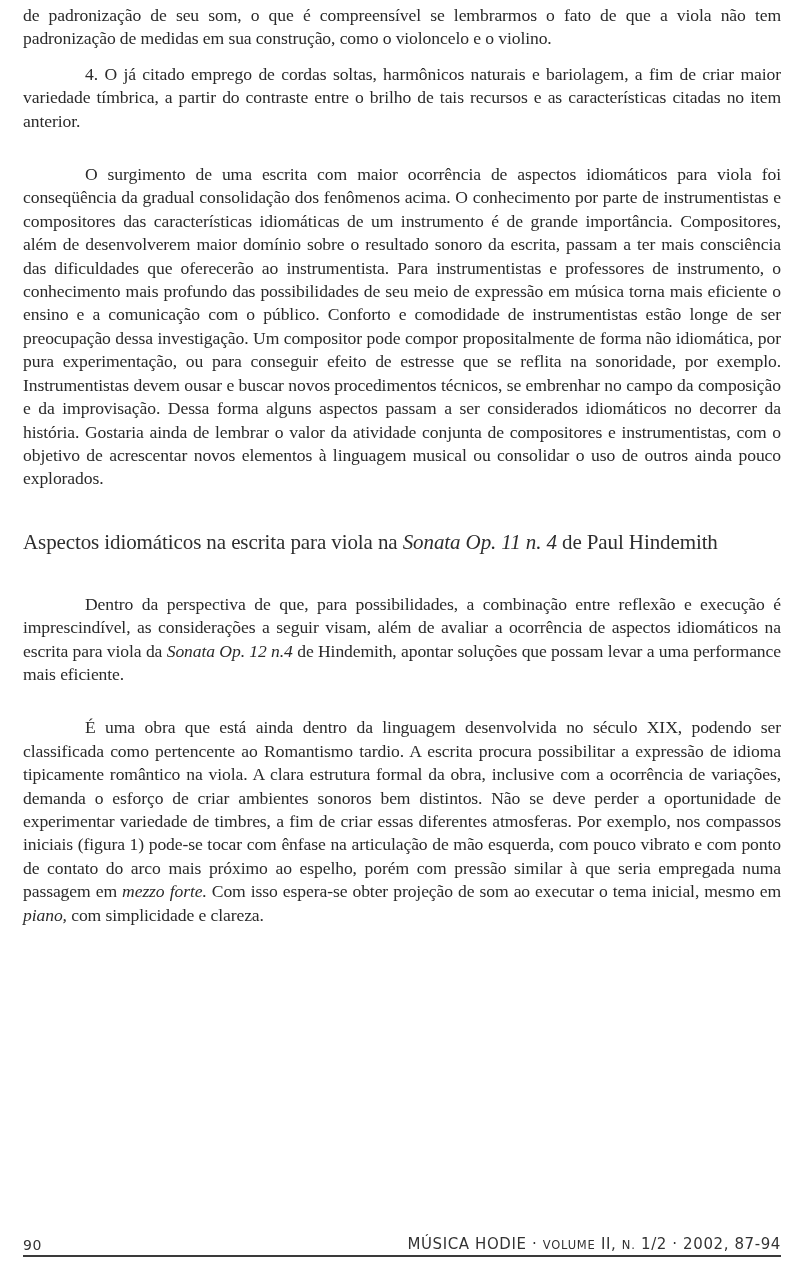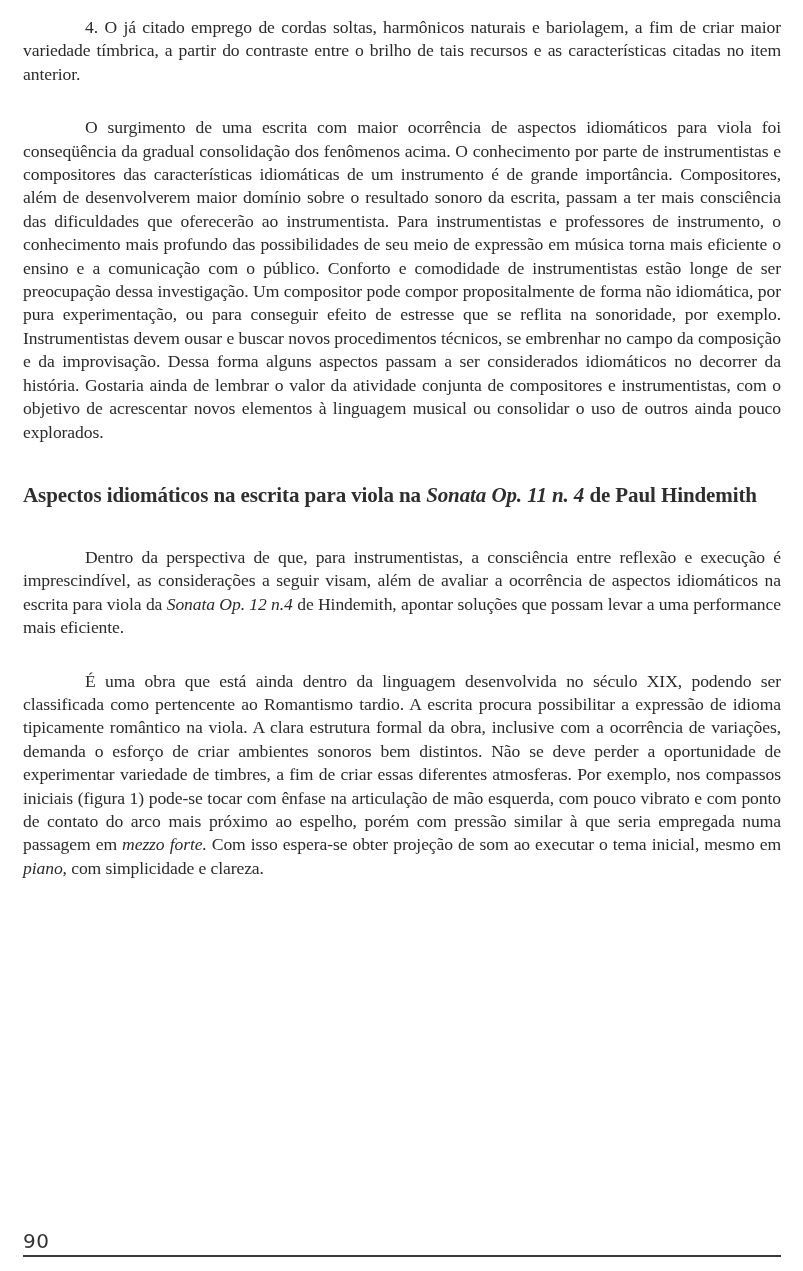--- a/index.html
+++ b/index.html
@@ -29,70 +29,72 @@
       letter-spacing: -0.1px;
     }
     .indent { text-indent: 62px; }
     .gap-sm { margin-top: 12px; }
     .gap-md { margin-top: 30px; }
     .heading {
       margin: 0;
       margin-top: 35px;
       font-size: 21px;
       line-height: 32px;
-      font-weight: bold;
+      font-weight: normal;
       color: #2e2e2e;
       letter-spacing: -0.1px;
     }
     .heading-gap { margin-top: 35px; }
     em { font-style: italic; }
     .footer {
       position: absolute;
       left: 23px;
       top: 1233px;
       width: 758px;
       height: 22px;
       border-bottom: 2px solid #3a3a3a;
       font-family: "DejaVu Sans", "Liberation Sans", sans-serif;
       color: #333;
     }
     .footer .page-num {
       position: absolute;
       left: 0;
       bottom: 2px;
-      font-size: 20px;
+      font-size: 14px;
       letter-spacing: 0.5px;
       text-align: right;
     }
     .footer .journal {
       position: absolute;
       right: 0;
       bottom: 2px;
       font-size: 15px;
       letter-spacing: 0.6px;
     }
     .footer .sc {
       font-size: 11.5px;
       letter-spacing: 0.8px;
     }
   </style>
 </head>
 <body>
 
 <div class="page">
 
+  <p class="para">de padronização de seu som, o que é compreensível se lembrarmos o fato de que a viola não tem padronização de medidas em sua construção, como o violoncelo e o violino.</p>
 
   <p class="para indent gap-sm">4. O já citado emprego de cordas soltas, harmônicos naturais e bariolagem, a fim de criar maior variedade tímbrica, a partir do contraste entre o brilho de tais recursos e as características citadas no item anterior.</p>
 
   <p class="para indent gap-md">O surgimento de uma escrita com maior ocorrência de aspectos idiomáticos para viola foi conseqüência da gradual consolidação dos fenômenos acima. O conhecimento por parte de instrumentistas e compositores das características idiomáticas de um instrumento é de grande importância. Compositores, além de desenvolverem maior domínio sobre o resultado sonoro da escrita, passam a ter mais consciência das dificuldades que oferecerão ao instrumentista. Para instrumentistas e professores de instrumento, o conhecimento mais profundo das possibilidades de seu meio de expressão em música torna mais eficiente o ensino e a comunicação com o público. Conforto e comodidade de instrumentistas estão longe de ser preocupação dessa investigação. Um compositor pode compor propositalmente de forma não idiomática, por pura experimentação, ou para conseguir efeito de estresse que se reflita na sonoridade, por exemplo. Instrumentistas devem ousar e buscar novos procedimentos técnicos, se embrenhar no campo da composição e da improvisação. Dessa forma alguns aspectos passam a ser considerados idiomáticos no decorrer da história. Gostaria ainda de lembrar o valor da atividade conjunta de compositores e instrumentistas, com o objetivo de acrescentar novos elementos à linguagem musical ou consolidar o uso de outros ainda pouco explorados.</p>
 
   <h2 class="heading"><span>Aspectos idiomáticos na escrita para viola na </span><em>Sonata Op. 11 n. 4</em><span> de Paul Hindemith</span></h2>
 
-  <p class="para indent heading-gap"><span>Dentro da perspectiva de que, para instrumentistas, a consciência entre reflexão e execução é imprescindível, as considerações a seguir visam, além de avaliar a ocorrência de aspectos idiomáticos na escrita para viola da </span><em>Sonata Op. 12 n.4</em><span> de Hindemith, apontar soluções que possam levar a uma performance mais eficiente.</span></p>
+  <p class="para indent heading-gap"><span>Dentro da perspectiva de que, para possibilidades, a combinação entre reflexão e execução é imprescindível, as considerações a seguir visam, além de avaliar a ocorrência de aspectos idiomáticos na escrita para viola da </span><em>Sonata Op. 12 n.4</em><span> de Hindemith, apontar soluções que possam levar a uma performance mais eficiente.</span></p>
 
 
   <p class="para indent gap-md"><span>É uma obra que está ainda dentro da linguagem desenvolvida no século XIX, podendo ser classificada como pertencente ao Romantismo tardio. A escrita procura possibilitar a expressão de idioma tipicamente romântico na viola. A clara estrutura formal da obra, inclusive com a ocorrência de variações, demanda o esforço de criar ambientes sonoros bem distintos. Não se deve perder a oportunidade de experimentar variedade de timbres, a fim de criar essas diferentes atmosferas. Por exemplo, nos compassos iniciais (figura 1) pode-se tocar com ênfase na articulação de mão esquerda, com pouco vibrato e com ponto de contato do arco mais próximo ao espelho, porém com pressão similar à que seria empregada numa passagem em </span><em>mezzo forte.</em><span> Com isso espera-se obter projeção de som ao executar o tema inicial, mesmo em </span><em>piano,</em><span> com simplicidade e clareza.</span></p>
 
 </div>
 
 <div class="footer">
   <span class="page-num">90</span>
+  <span class="journal"><span>MÚSICA HODIE · </span><span class="sc">VOLUME</span><span> II, </span><span class="sc">N.</span><span> 1/2 · 2002, 87-94</span></span>
 </div>
 
 </body></html>

